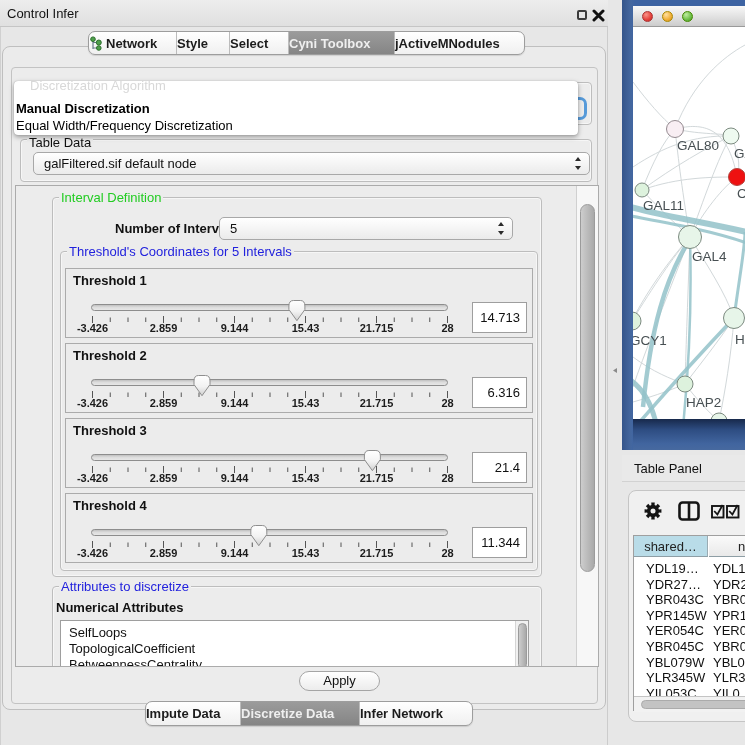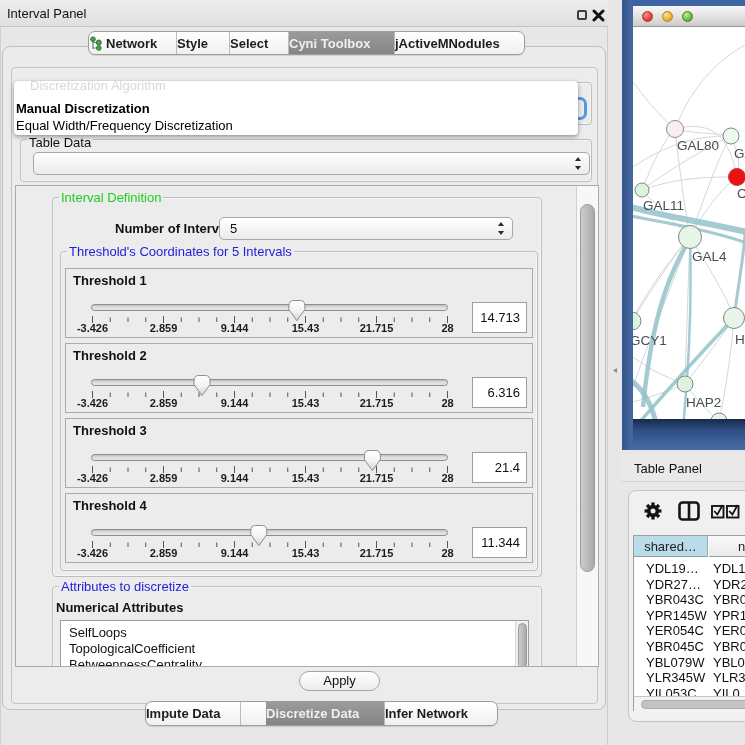--- a/index.html
+++ b/index.html
@@ -102,21 +102,21 @@
 #rows i { position:absolute; left:79px; font-style:normal; }
 #hsb { position:absolute; left:0; top:160px; width:112px; height:16px; background:#f2f2f2;
   border-top:1px solid #c4c4c4; }
 #hsb span { position:absolute; left:7px; top:3px; width:110px; height:9px;
   border-radius:4.5px; background:#c3c3c3; border:1px solid #ababab; display:block; }
 </style></head>
 <body>
 <div class="abs" id="cp-right-edge"></div>
 <div class="abs" style="left:0;top:0;width:1px;height:745px;background:#d0d0d0;"></div>
 <div class="abs" id="titlebar">
-    <span>Interval Panel</span>
+    <span>Control Infer</span>
   </div>
 <div class="abs" style="left:577px;top:10px;width:10px;height:10px;border:2px solid #3c3c3c;border-radius:2px;"></div>
 <svg class="abs" style="left:592px;top:9px" width="13" height="13">
     <path d="M2,2 L11,11 M11,2 L2,11" stroke="#111" stroke-width="3" stroke-linecap="round"></path>
   </svg>
 <div class="abs" id="outerpanel"></div>
 <div class="abs" id="innerpanel"></div>
 
 <div class="seg" id="toptabs">
   <div style="width:88px;"><svg width="14" height="15" style="margin-right:3px">
@@ -133,20 +133,21 @@
 
 <div class="grp" style="left:20px;top:82px;width:572px;height:43px;"></div>
 
 <div class="abs" style="left:556px;top:97px;width:31px;height:23px;border:3px solid #569ad9;border-radius:7px;"></div>
 <div class="abs" style="left:22px;top:78px;font-size:13px;color:#555;line-height:15px;">Discretization Algorithm</div>
 
 <div class="grp" style="left:20px;top:139px;width:572px;height:43px;">
     <span style="top:-5px;">Table Data</span>
   </div>
 <div class="combo" style="left:33px;top:152px;width:557px;height:23px;">
+  <span>galFiltered.sif default node</span>
   <div class="arr up" style="left:541px;top:4px;"></div>
   <div class="arr dn" style="left:541px;top:13px;"></div>
 </div>
 
 <div class="abs" id="scrollpane">
  <div id="viewport">
   <div class="grp" style="left:36px;top:11px;width:490px;height:380px;">
         <span style="color:#22cc22;">Interval Definition</span>
       </div>
   <div class="abs" style="left:69px;top:35px;font-weight:bold;margin-left:30px;">Number of Intervals</div>
@@ -281,21 +282,21 @@
  </div>
  <div id="vsb">
       <div class="thumb"></div>
     </div>
 </div>
 
 <div class="abs" id="apply">Apply</div>
 
 <div class="seg" id="bottabs">
   <div style="width:95px;">Impute Data</div>
-  <div class="sel" style="width:119px;margin-left:25px;">Discretize Data</div>
+  <div class="sel" style="width:119px;">Discretize Data</div>
   <div style="width:112px;">Infer Network</div>
 </div>
 
 <div class="abs" id="popup">
   <div class="ghost">Discretization Algorithm</div>
   <div class="r2">Manual Discretization</div>
   <div class="r3">Equal Width/Frequency Discretization</div>
 </div>
 
 <svg class="abs" style="left:612px;top:367px" width="6" height="7">

